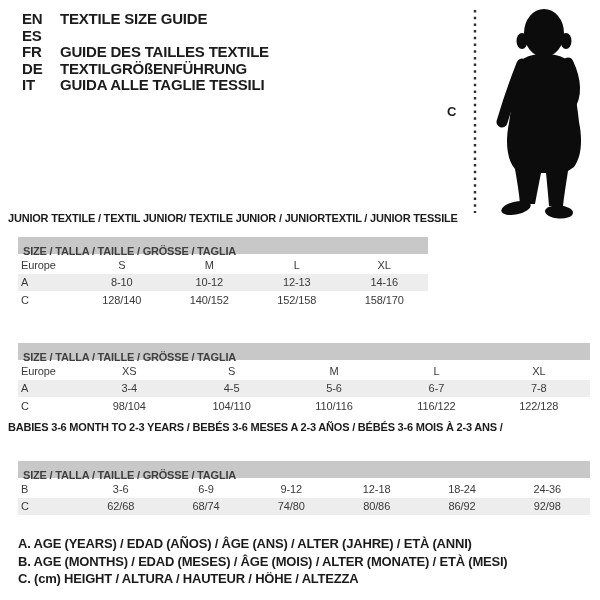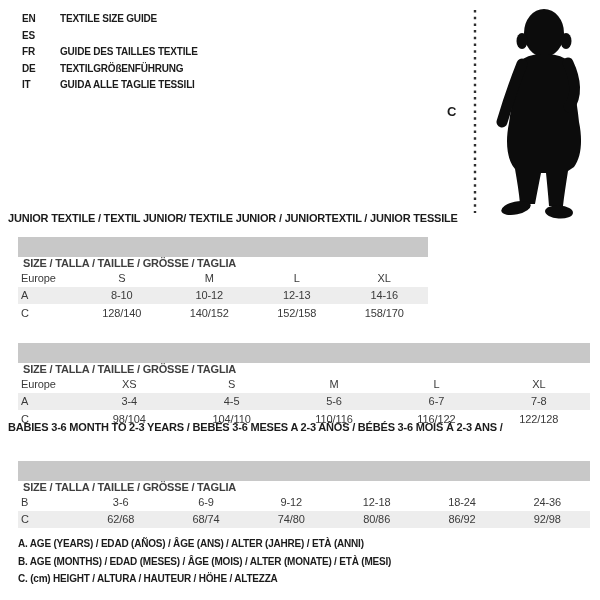--- a/index.html
+++ b/index.html
@@ -17,21 +17,21 @@
     width: 600px;
     height: 600px;
     background: #ffffff;
     overflow: hidden;
     font-family: "Liberation Sans", sans-serif;
     color: var(--text-dark);
   }
 
   
   .lang-block { position: absolute; left: 22px; top: 11px; }
-  .lang-row { display: flex; font-size: 10px; font-weight: bold; line-height: 16.6px; letter-spacing: -0.2px; color: var(--text-dark); }
+  .lang-row { display: flex; font-size: 15px; font-weight: bold; line-height: 16.6px; letter-spacing: -0.2px; color: var(--text-dark); }
   .lang-code { width: 38px; }
 
   
   .figure-area { position: absolute; left: 430px; top: 0; width: 170px; height: 230px; }
   .figure-area svg { display: block; width: 170px; height: 230px; }
   .sil { fill: var(--silhouette); }
   .sil-stroke { stroke: var(--silhouette); fill: none; }
   .dotline { stroke: #2e2e2e; }
   .figure-label {
     position: absolute; left: 17px; top: 104px;
@@ -50,30 +50,30 @@
   .title-line { display: block; }
 
   
   .size-table { position: absolute; left: 18px; }
   .table-1 { top: 237px; width: 410px; }
   .table-2 { top: 343px; width: 572px; }
   .table-3 { top: 461px; width: 572px; }
   .size-bar {
     height: 17px; background: var(--bar-gray);
     color: var(--bar-text); font-size: 11px; font-weight: bold; letter-spacing: -0.2px;
-    padding: 20px 0 0 5px; margin-bottom: 12px;
+    padding: 8px 0 0 5px; margin-bottom: 2px;
   }
   .trow { display: flex; align-items: center; height: 17.5px; font-size: 11px; color: var(--text-table); letter-spacing: -0.1px; }
   .trow.shaded { background: var(--row-shaded); }
   .tlabel { width: 60px; padding-left: 3px; text-align: left; }
   .tcell { flex: 1; text-align: center; }
 
   
   .footnotes { position: absolute; left: 18px; top: 535px; }
-  .footnote { font-size: 10px; font-weight: bold; letter-spacing: -0.2px; line-height: 17.5px; color: var(--text-dark); }
+  .footnote { font-size: 13px; font-weight: bold; letter-spacing: -0.2px; line-height: 17.5px; color: var(--text-dark); }
 </style>
 </head>
 <body>
 
 <div class="canvas">
 
   <div class="lang-block">
     <div class="lang-row">
       <span class="lang-code">EN</span>
       <span class="lang-title">TEXTILE SIZE GUIDE</span>

